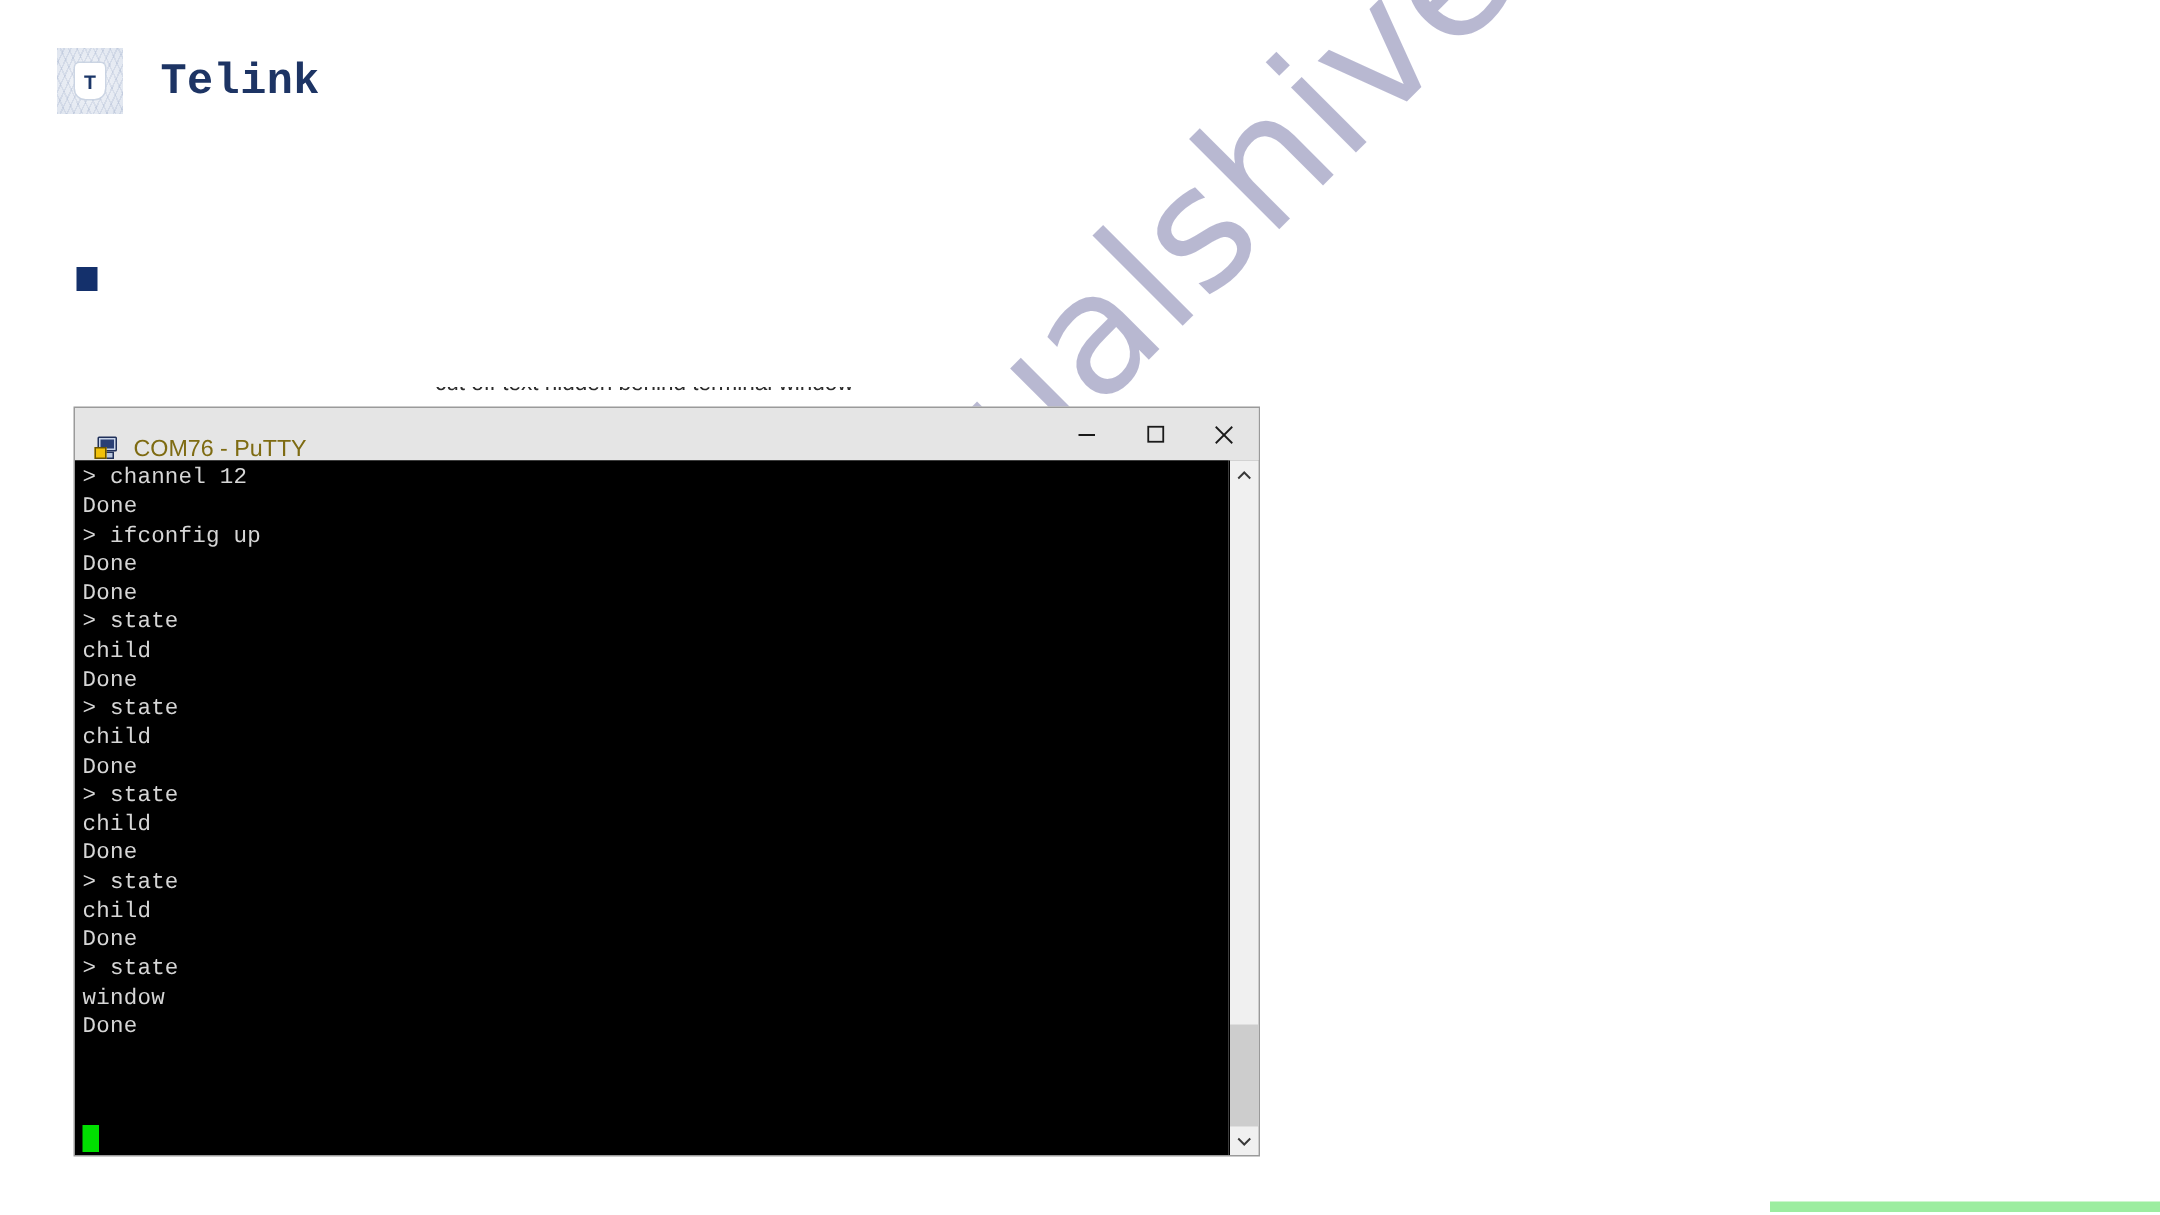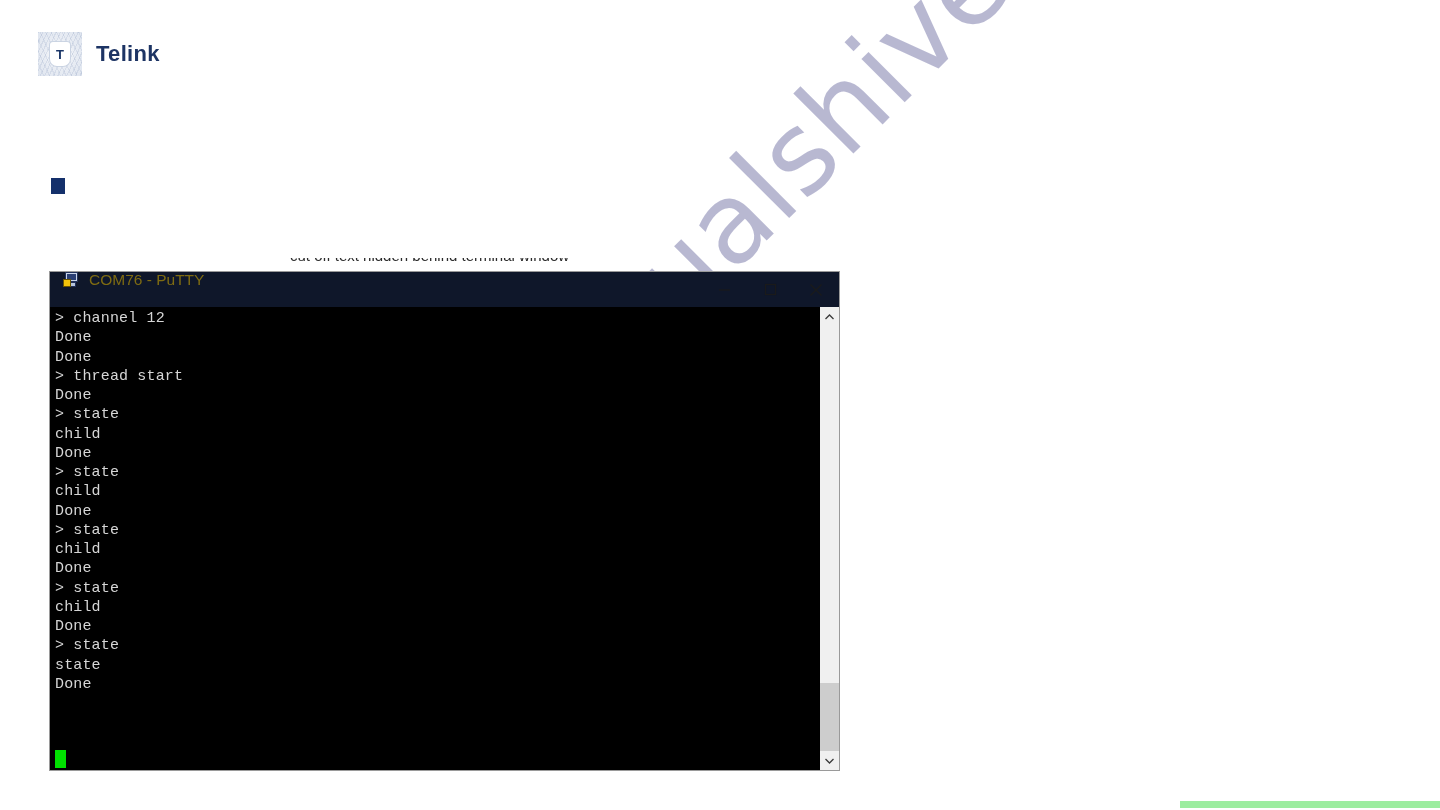--- a/index.html
+++ b/index.html
@@ -74,26 +74,27 @@
   }
   #brand-logo-letter {
     font-family: "Liberation Sans", sans-serif;
     font-size: 13px;
     font-weight: 700;
     color: #1b3668;
     line-height: 1;
     letter-spacing: 0px;
   }
   #brand-name {
-    font-family: Liberation Sans, sans-serif;
-    font-size: 22px;
+    font-family: Liberation Mono, monospace;
+    font-size: 29px;
     font-weight: 600;
     color: #1d3464;
     letter-spacing: 0.3px;
     line-height: 1;
+    margin-left: 11px;
   }
 
   
   #content-bullet {
     position: absolute;
     left: 51px;
     top: 178px;
     width: 14px;
     height: 16px;
     background: #14306b;
@@ -129,23 +130,23 @@
     height: 500px;
     background: #ffffff;
     border: 1px solid #9a9a9a;
     box-sizing: border-box;
     z-index: 5;
     display: flex;
     flex-direction: column;
   }
   #putty-titlebar {
     height: 35px;
-    background: #0f172a;
-    display: flex;
-    align-items: flex-start;
+    background: #e5e5e5;
+    display: flex;
+    align-items: flex-end;
     flex: 0 0 auto;
     position: relative;
   }
   #putty-app-icon {
     width: 17px;
     height: 16px;
     margin-left: 13px;
     margin-right: 9px;
     position: relative;
     flex: 0 0 auto;
@@ -340,37 +341,37 @@
       </button>
     </div>
   </div>
 
   <div id="putty-body">
 
     <div id="terminal-screen">
       <div id="terminal-output">
           <div class="term-line">&gt; channel 12</div>
           <div class="term-line">Done</div>
-          <div class="term-line">Done</div>
-          <div class="term-line">&gt; thread start</div>
+          <div class="term-line">&gt; ifconfig up</div>
+          <div class="term-line">Done</div>
           <div class="term-line">Done</div>
           <div class="term-line">&gt; state</div>
           <div class="term-line">child</div>
           <div class="term-line">Done</div>
           <div class="term-line">&gt; state</div>
           <div class="term-line">child</div>
           <div class="term-line">Done</div>
           <div class="term-line">&gt; state</div>
           <div class="term-line">child</div>
           <div class="term-line">Done</div>
           <div class="term-line">&gt; state</div>
           <div class="term-line">child</div>
           <div class="term-line">Done</div>
           <div class="term-line">&gt; state</div>
-          <div class="term-line">state</div>
+          <div class="term-line">window</div>
           <div class="term-line">Done</div>
         </div>
       <div id="terminal-cursor"></div>
     </div>
 
     <div id="terminal-scrollbar">
       <button class="sb-arrow">
         <svg width="11" height="8" viewBox="0 0 11 8">
           <polyline points="1.5,6 5.5,2 9.5,6" fill="none" stroke="#3a3a3a" stroke-width="1.3"></polyline>
         </svg>

